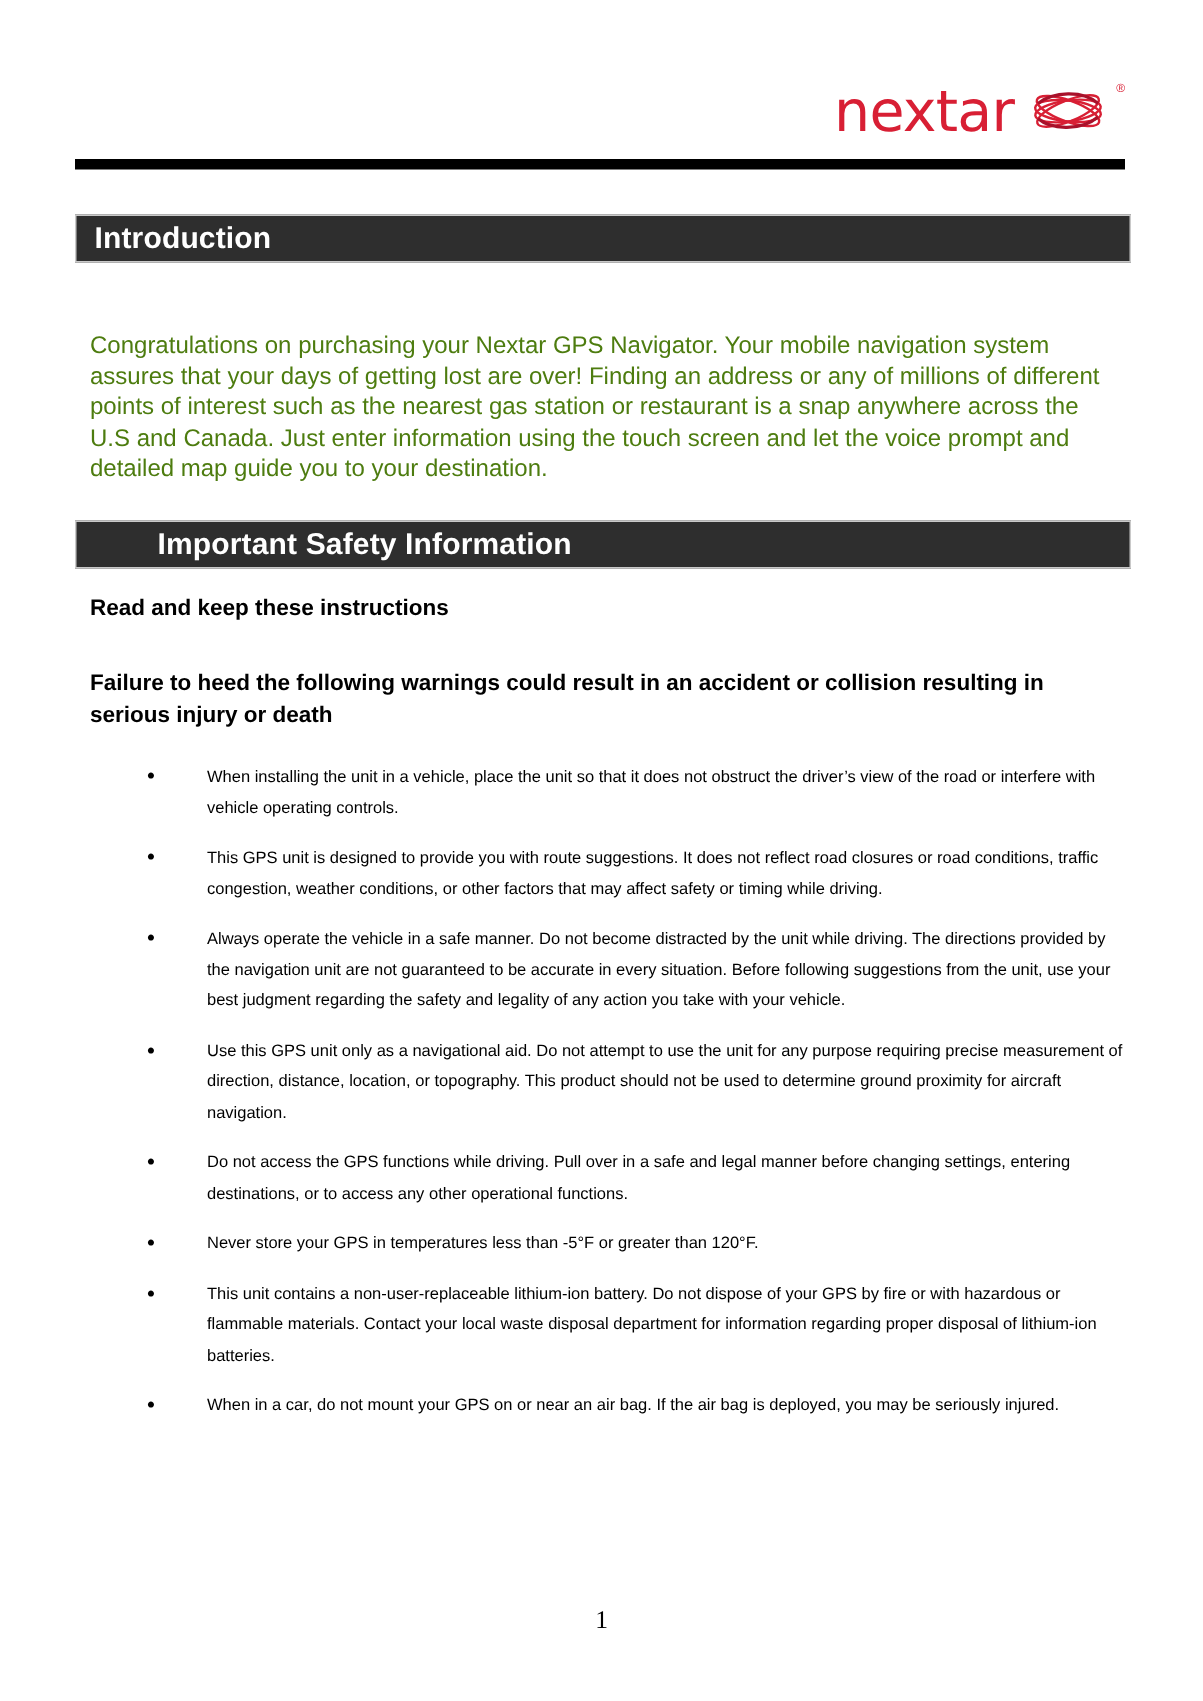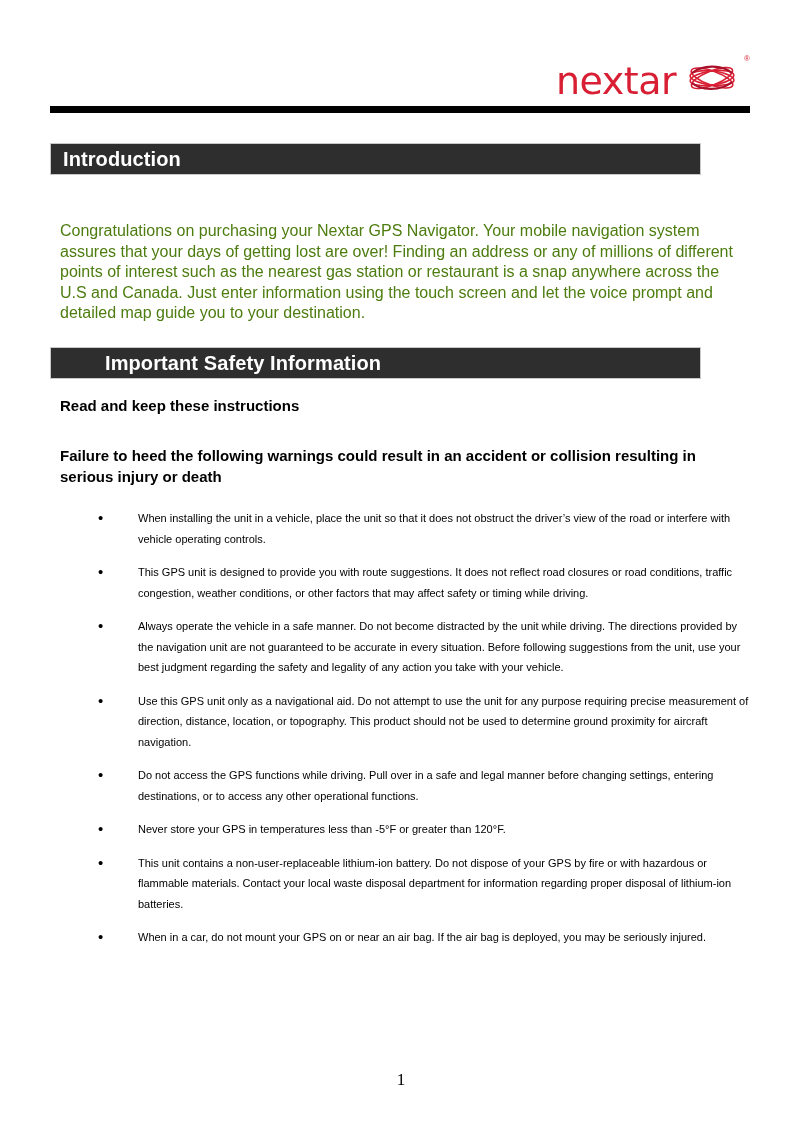--- a/index.html
+++ b/index.html
@@ -23,21 +23,21 @@
     background: #ffffff;
   }
 
   
   .logo-area {
     position: absolute;
     top: 48px;
     right: 52px;
     height: 52px;
     display: flex;
-    align-items: flex-end;
+    align-items: center;
     gap: 10px;
   }
   .logo-wordmark {
     font-family: "DejaVu Sans", sans-serif;
     font-size: 38px;
     font-weight: 500;
     letter-spacing: -0.5px;
     line-height: 1;
     color: #d81f34;
   }
@@ -61,21 +61,21 @@
     top: 106px;
     width: 700px;
     height: 7px;
     background: #000000;
   }
 
   
   .section-bar {
     position: absolute;
     left: 50px;
-    width: 651px;
+    width: 704px;
     height: 32px;
     background: #2e2e2e;
     border: 1px solid #c9c9c9;
     box-sizing: border-box;
     display: flex;
     align-items: center;
   }
   .section-bar .section-title {
     color: #ffffff;
     font-size: 20px;

